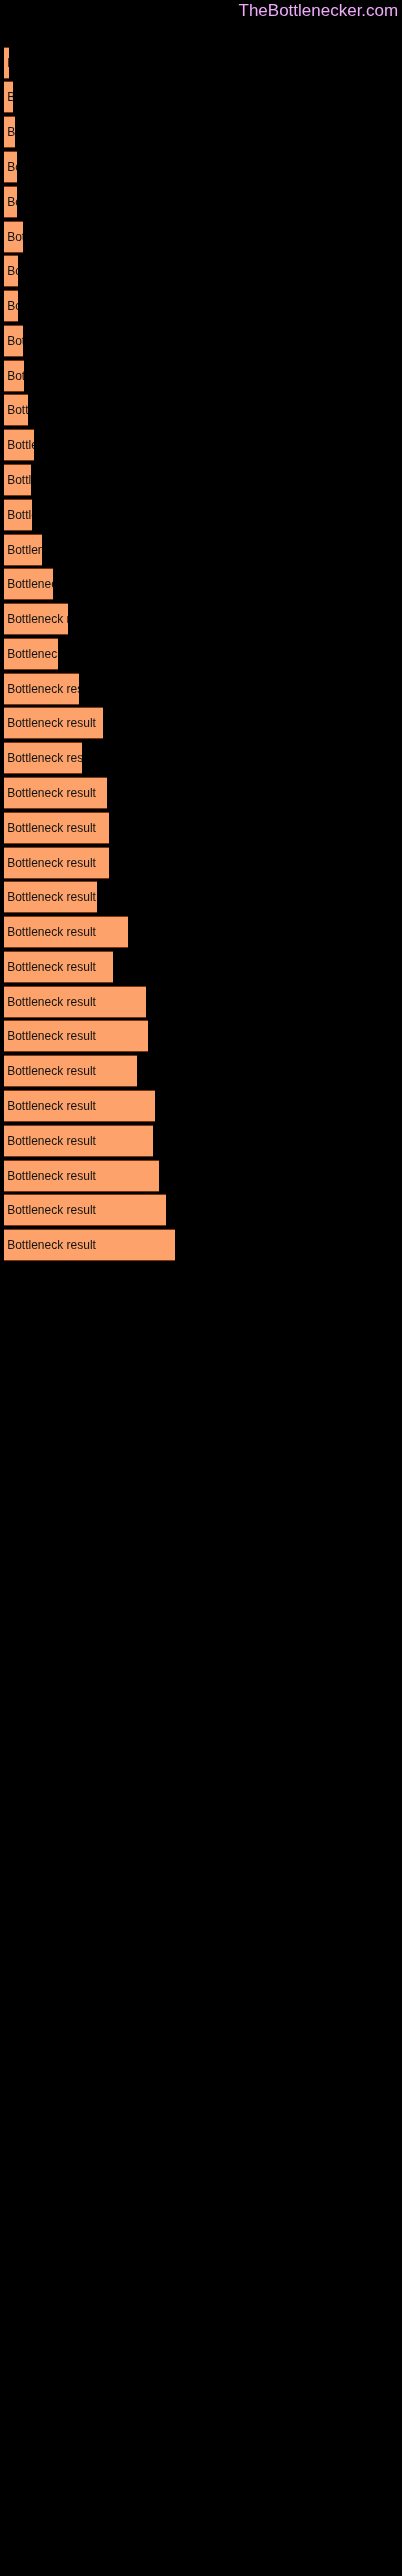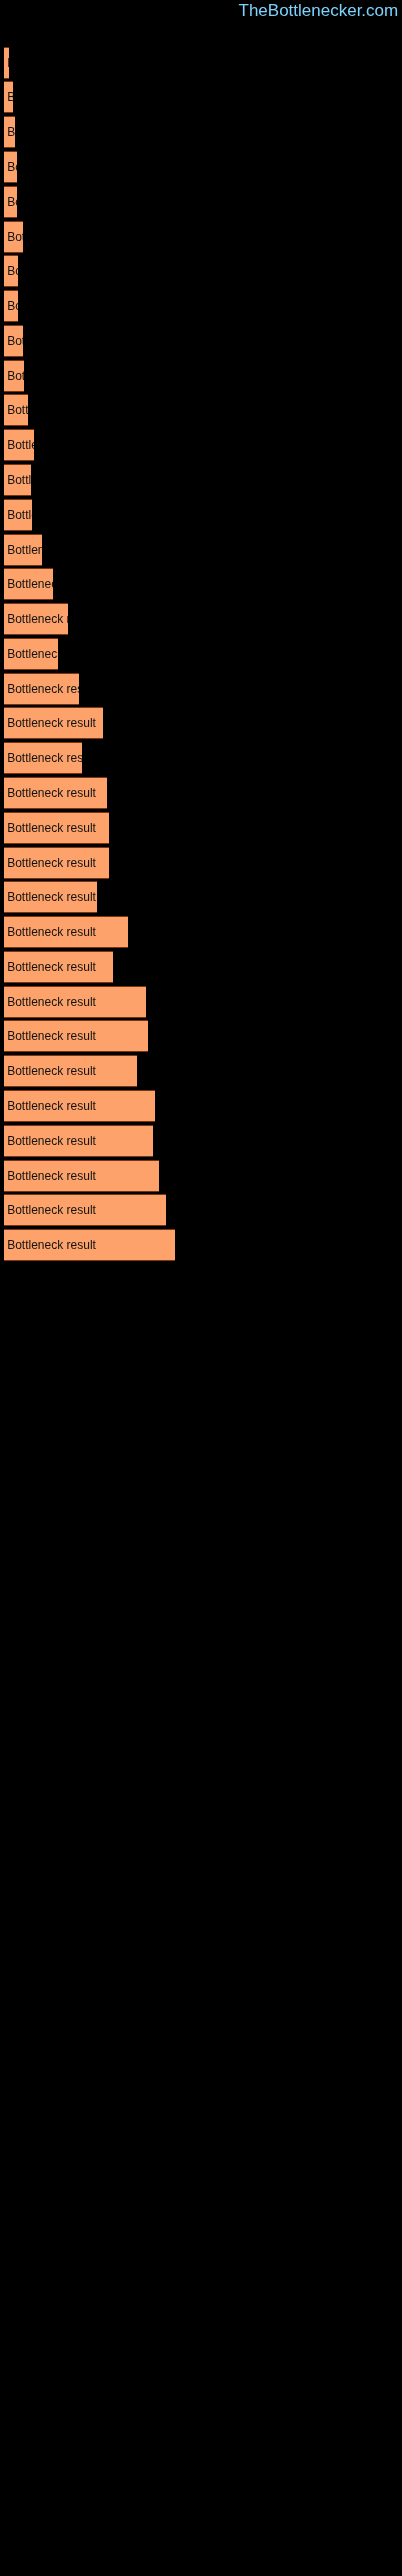--- a/index.html
+++ b/index.html
@@ -25,21 +25,21 @@
 
   
   .site-title {
     position: absolute;
     top: 0px;
     right: 4.8px;
     font-family: "Liberation Sans", sans-serif;
     font-size: 17px;
     line-height: 21px;
     letter-spacing: 0px;
-    color: #7dd3fc;
+    color: #f0abfc;
     white-space: nowrap;
     user-select: none;
   }
 
   
   .plot-area {
     position: absolute;
     left: 0;
     top: 0;
     width: 403px;

